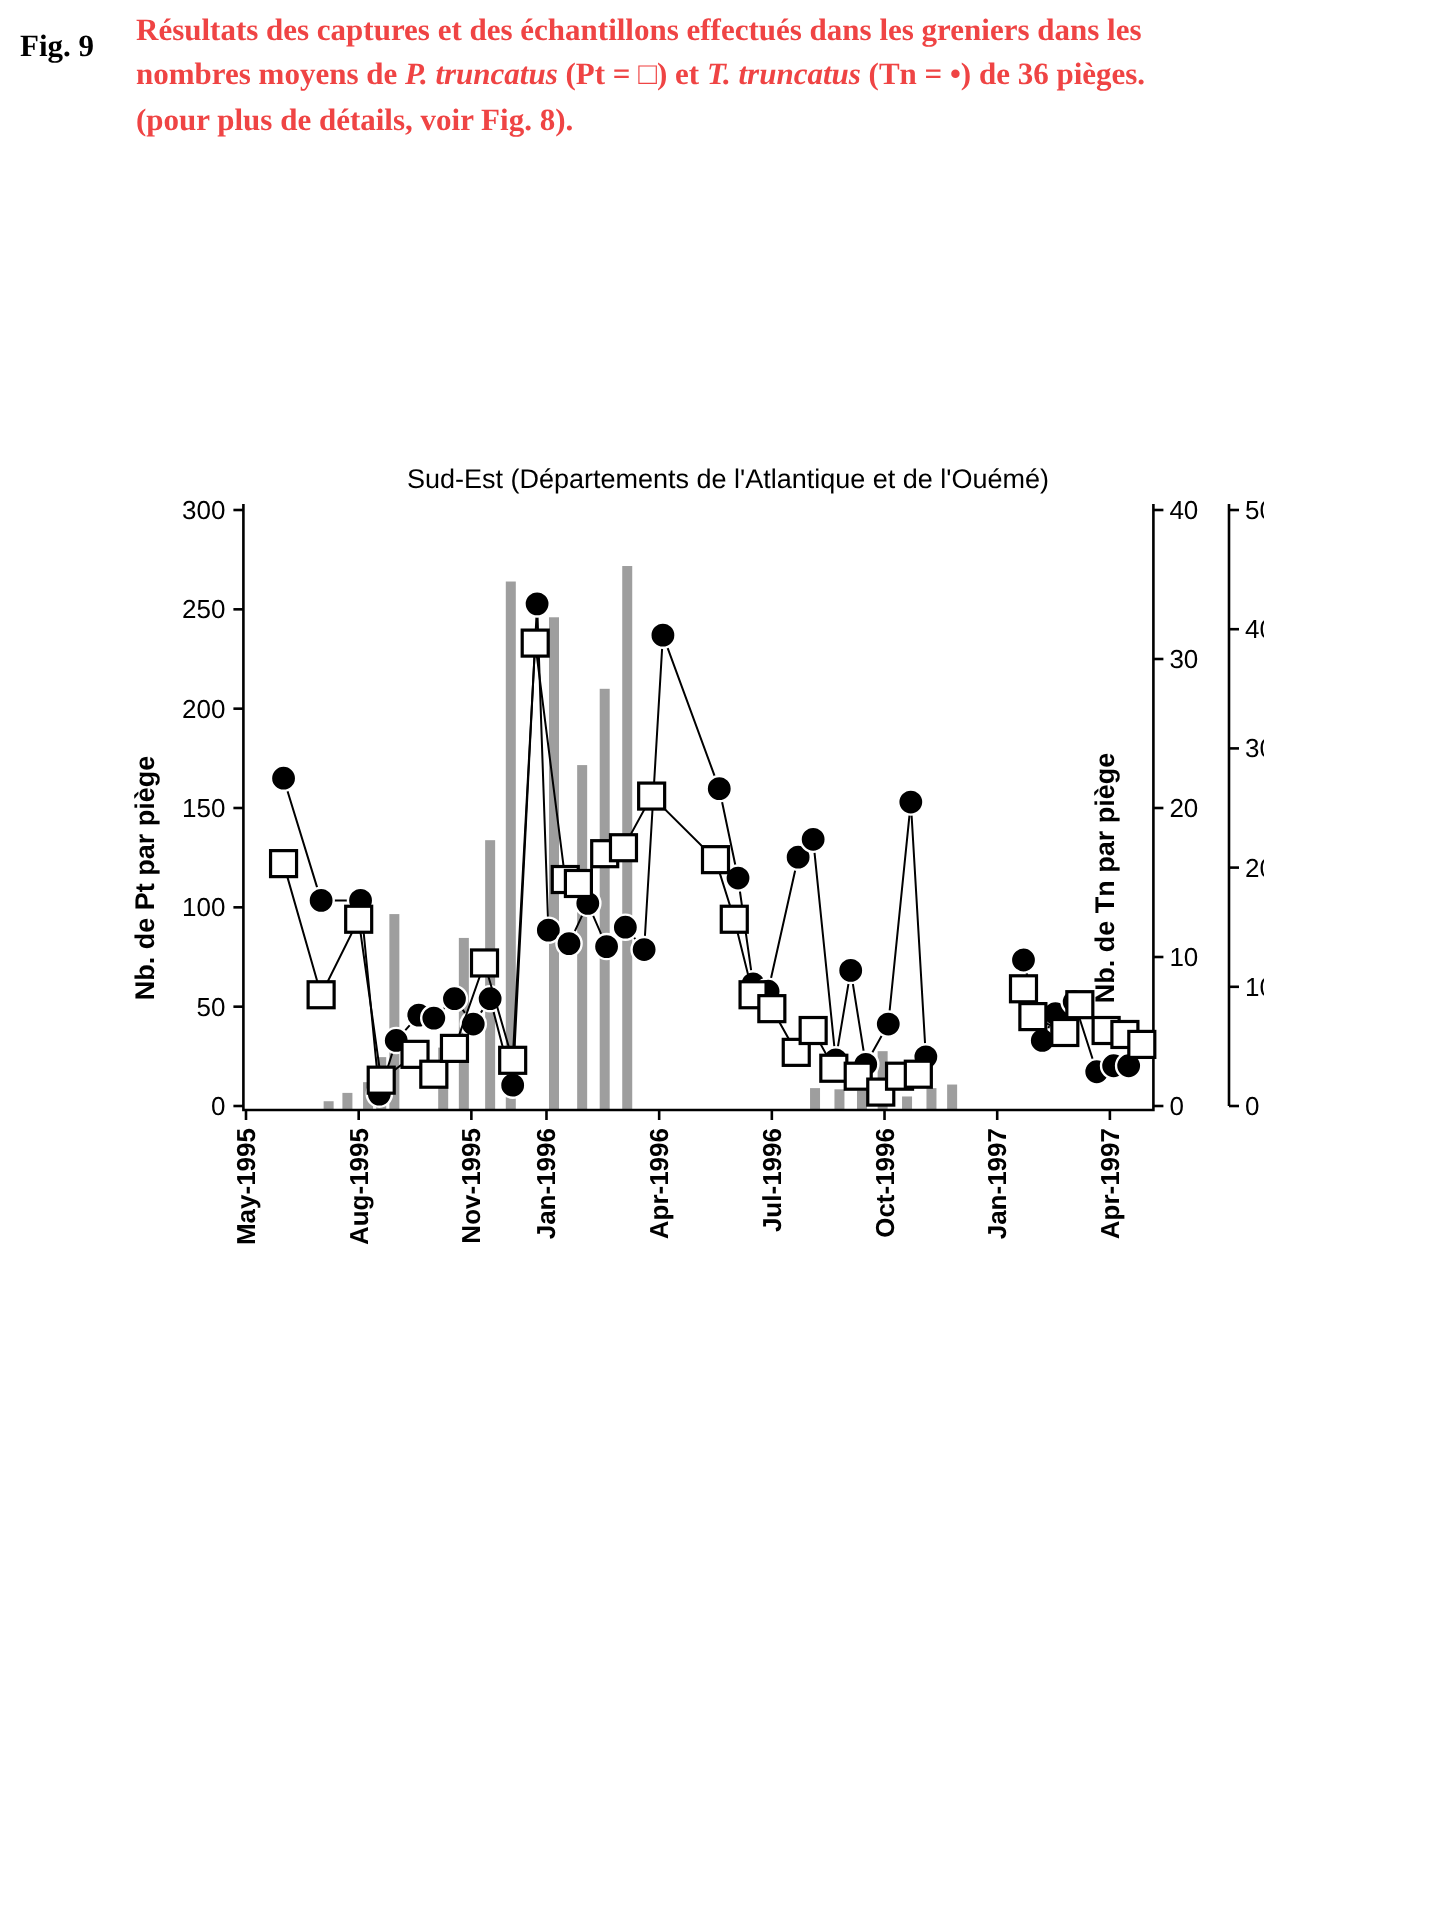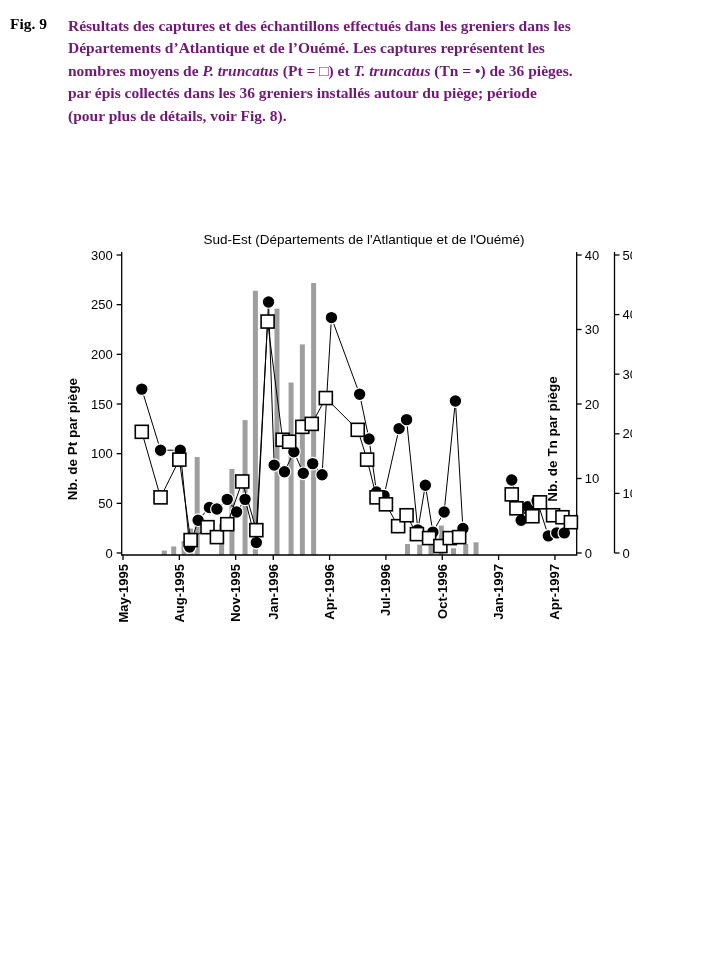--- a/index.html
+++ b/index.html
@@ -1,42 +1,40 @@
 <!DOCTYPE html>
 <html><head>
 <meta charset="utf-8">
 <style>
   html,body{margin:0;padding:0;background:#fff;}
   #page{position:relative;width:632px;height:959px;background:#fff;overflow:hidden;
         font-family:"Liberation Serif",serif;}
   #caption-label{position:absolute;left:10px;top:15px;font-weight:bold;font-size:15.5px;
         color:#000;white-space:nowrap;}
-  #caption-text{position:absolute;left:68px;top:15px;width:648px;font-weight:bold;
-        font-size:15.5px;line-height:22.4px;color:#701a75;}
+  #caption-text{position:absolute;left:68px;top:5px;width:648px;font-weight:bold;
+        font-size:15.5px;line-height:22.4px;color:#ef4444;}
   #caption-text .cap-line{white-space:nowrap;}
   #caption-text i{font-style:italic;}
   #chart-svg{position:absolute;left:0;top:220px;}
   .axis-line{stroke:#000;stroke-width:1.3;fill:none;}
   .tick{stroke:#000;stroke-width:1.3;}
   .num{font-family:"Liberation Sans",sans-serif;font-size:13px;fill:#000;}
   .month-label{font-family:"Liberation Sans",sans-serif;font-size:13px;font-weight:bold;fill:#000;}
   .axis-title{font-family:"Liberation Sans",sans-serif;font-size:13.5px;font-weight:bold;fill:#000;}
   .chart-title{font-family:"Liberation Sans",sans-serif;font-size:13.5px;fill:#000;}
   .series-line{stroke:#000;stroke-width:1;fill:none;}
 </style>
 </head>
 <body>
 
 <div id="page">
   <span id="caption-label">Fig. 9</span>
   <div id="caption-text">
       <div class="cap-line"><span>Résultats des captures et des échantillons effectués dans les greniers dans les</span></div>
-      <div class="cap-line"><span>Départements d’Atlantique et de l’Ouémé. Les captures représentent les</span></div>
       <div class="cap-line"><span>nombres moyens de </span><i>P. truncatus</i><span> (Pt = □) et </span><i>T. truncatus</i><span> (Tn = •) de 36 pièges.</span></div>
-      <div class="cap-line"><span>par épis collectés dans les 36 greniers installés autour du piège; période</span></div>
       <div class="cap-line"><span>(pour plus de détails, voir Fig. 8).</span></div>
     </div>
   <svg id="chart-svg" width="719" height="430" viewBox="0 0 719 430">
       <text x="364" y="24" text-anchor="middle" class="chart-title">Sud-Est (Départements de l'Atlantique et de l'Ouémé)</text>
       <g>
         <rect x="161.816" y="330.616" width="5" height="4.3840000000000146" fill="#9e9e9e"></rect>
         <rect x="171.20600000000002" y="326.444" width="5" height="8.555999999999983" fill="#9e9e9e"></rect>
         <rect x="181.535" y="321.08" width="5" height="13.920000000000016" fill="#9e9e9e"></rect>
         <rect x="188.108" y="308.564" width="5" height="26.43599999999998" fill="#9e9e9e"></rect>
         <rect x="194.681" y="237.04399999999998" width="5" height="97.95600000000002" fill="#9e9e9e"></rect>

